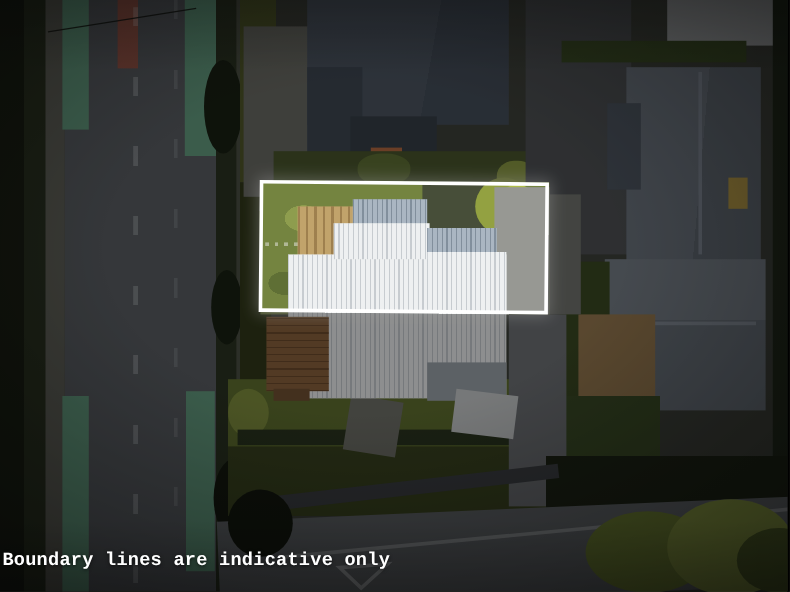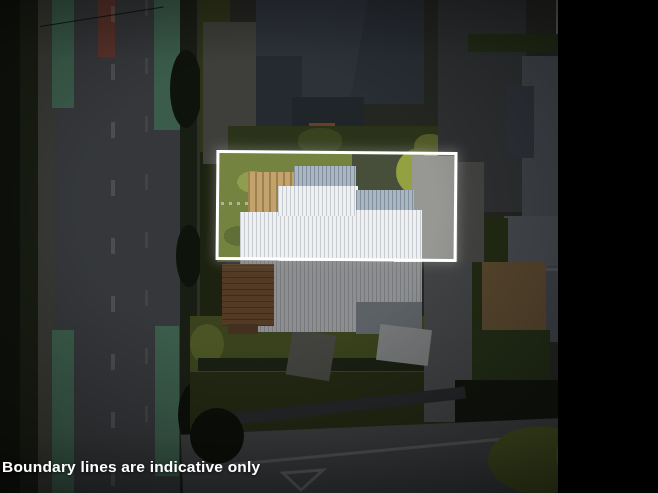--- a/index.html
+++ b/index.html
@@ -1,17 +1,17 @@
 <!DOCTYPE html>
 <html style="--boundary-line: #ffffff; --text-white: #ffffff; --cycle-green: #5f9b7c; --marking-red: #9a5244; --asphalt: #565a5f; --road-front: #5f6367; --lawn-bright: #74843d; --lawn-blob: #8e9d4a; --lawn-front: #5d6d28; --roof-white: #eef0f1; --roof-blue: #a9b6c3; --roof-dark-slate: #49525f; --roof-grey-house: #68707b; --flat-roof-light: #9fa2a4; --driveway-light: #979893; --pergola-wood: #c2a368; --deck-wood: #8a6038; --shed-roof: #c7cacb; --dirt-tan: #95764a; --shrub-bright: #93a23c; --orange-item: #b5663a; --skylight: #b3963f;"><head>
 <meta charset="utf-8">
 <style>
   html,body{margin:0;padding:0;background:#000;}
-  .stage{position:relative;width:558px;height:493px;overflow:hidden;background:#3a3d36;
-         font-family:Liberation Sans, sans-serif;}
+  .stage{position:relative;width:656px;height:493px;overflow:hidden;background:#3a3d36;
+         font-family:Liberation Mono, monospace;}
   .stage *{position:absolute;box-sizing:border-box;}
   .scene{position:absolute;inset:0;filter:blur(0.5px) saturate(0.95);}
   .blob{border-radius:50%;}
 
   
   .treeline-left{left:0;top:0;width:20px;height:493px;background:#151a0f;}
   .berm-left{left:20px;top:0;width:18px;height:493px;background:#252d1b;}
   .footpath-left{left:38px;top:0;width:16px;height:493px;background:#5c5d55;}
   .road-left{left:54px;top:0;width:146px;height:493px;background:var(--asphalt,#565a5f);}
   .cycle{background:var(--cycle-green,#5f9b7c);}

